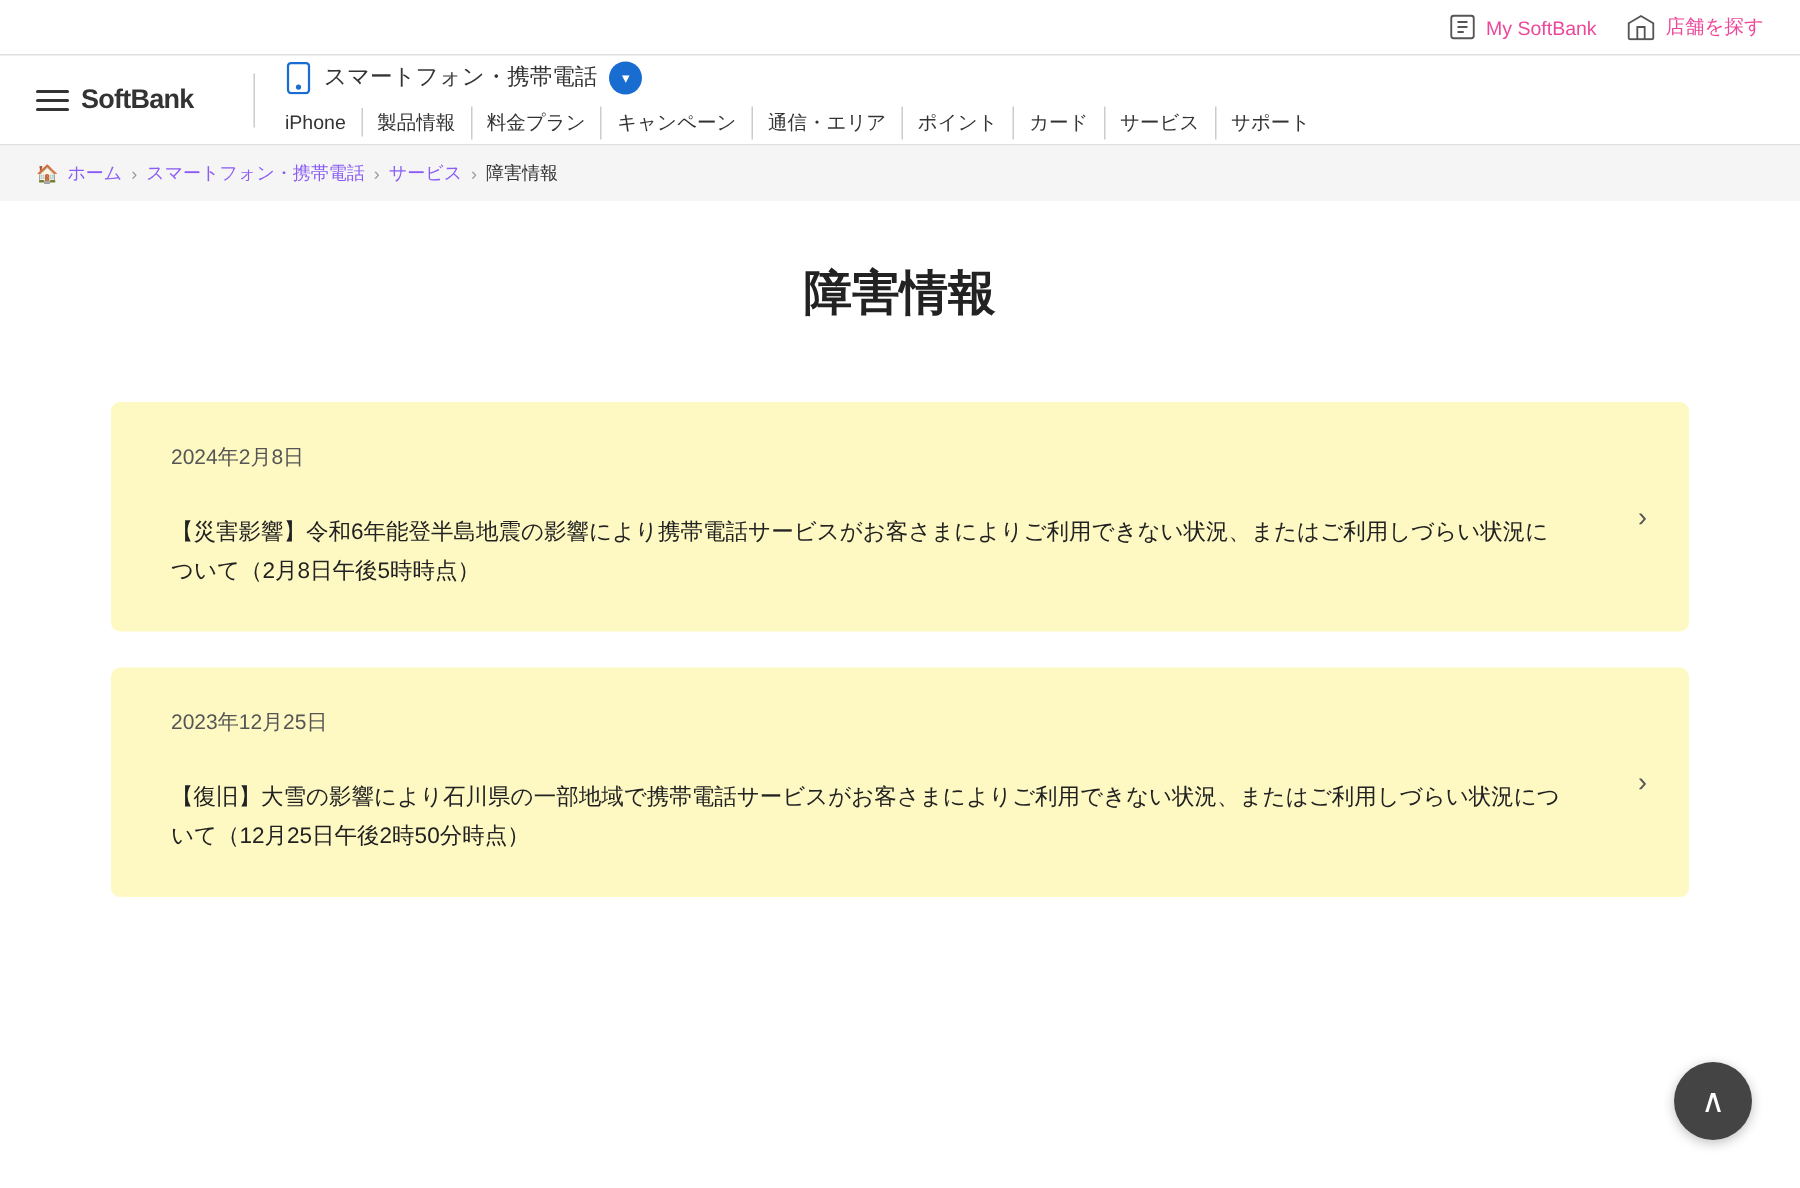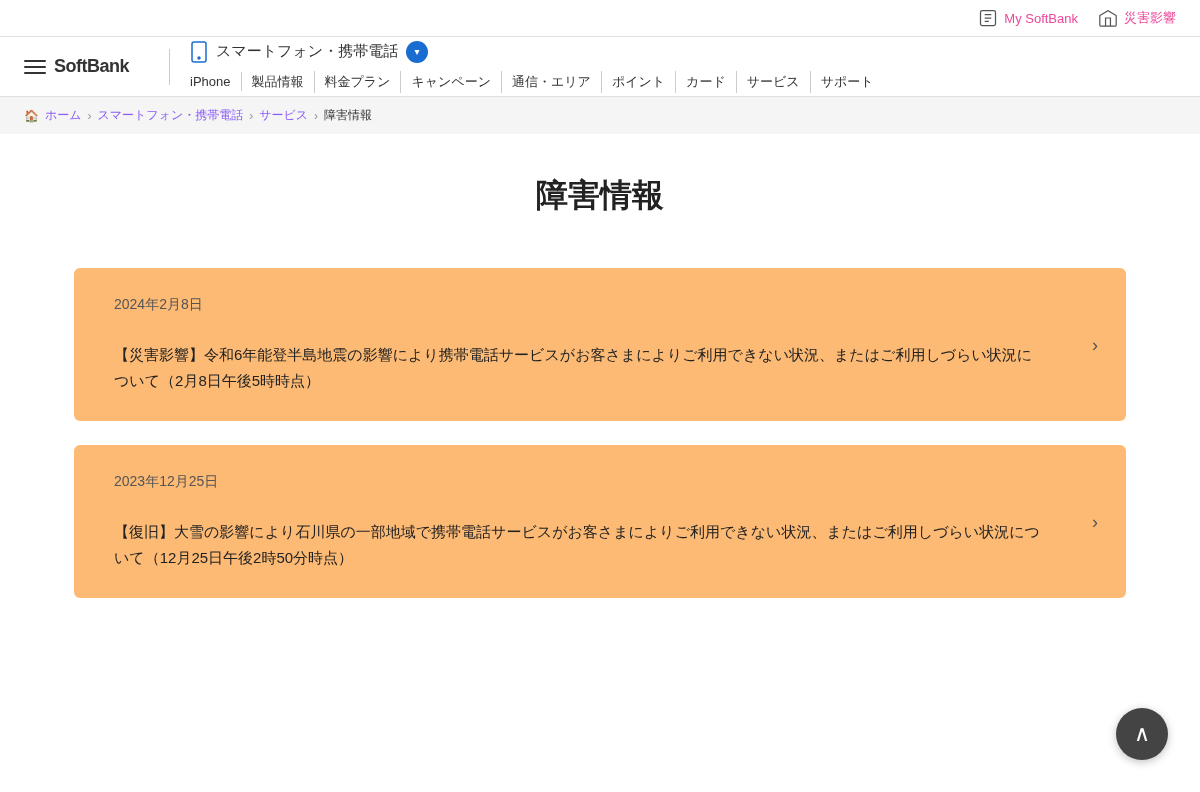--- a/index.html
+++ b/index.html
@@ -151,21 +151,21 @@
     .page-title {
       text-align: center;
       font-size: 32px;
       font-weight: bold;
       margin-bottom: 50px;
       color: #222;
     }
 
     
     .news-card {
-      background: #fdba74;
+      background: #fef9c3;
       border-radius: 6px;
       padding: 28px 40px;
       margin-bottom: 24px;
       position: relative;
       cursor: pointer;
       display: flex;
       flex-direction: column;
       gap: 12px;
     }
     .news-date {
@@ -230,21 +230,21 @@
       <rect x="3" y="3" width="18" height="18" rx="2"></rect>
       <path d="M8 12h8M8 8h8M8 16h5"></path>
     </svg>
     <span>My SoftBank</span>
   </a>
   <a class="top-utility-item">
     <svg class="store-icon" viewBox="0 0 24 22" fill="none" stroke="#555" stroke-width="1.5">
       <path d="M2 8l10-6 10 6v12a1 1 0 01-1 1H3a1 1 0 01-1-1V8z"></path>
       <path d="M9 21V11h6v10"></path>
     </svg>
-    <span>災害影響</span>
+    <span>店舗を探す</span>
   </a>
 </div>
 
 <header class="main-header">
   <div class="logo-area">
     <div class="logo-lines">
       <div class="logo-line"></div>
       <div class="logo-line"></div>
       <div class="logo-line"></div>
     </div>

